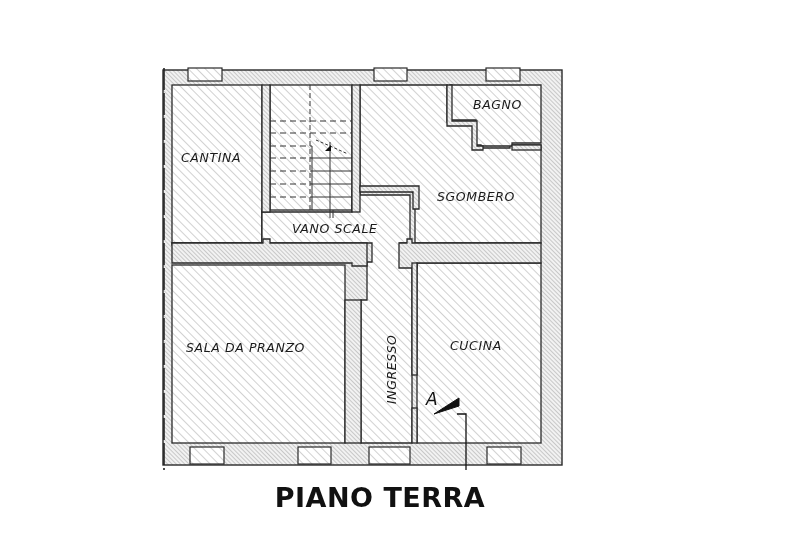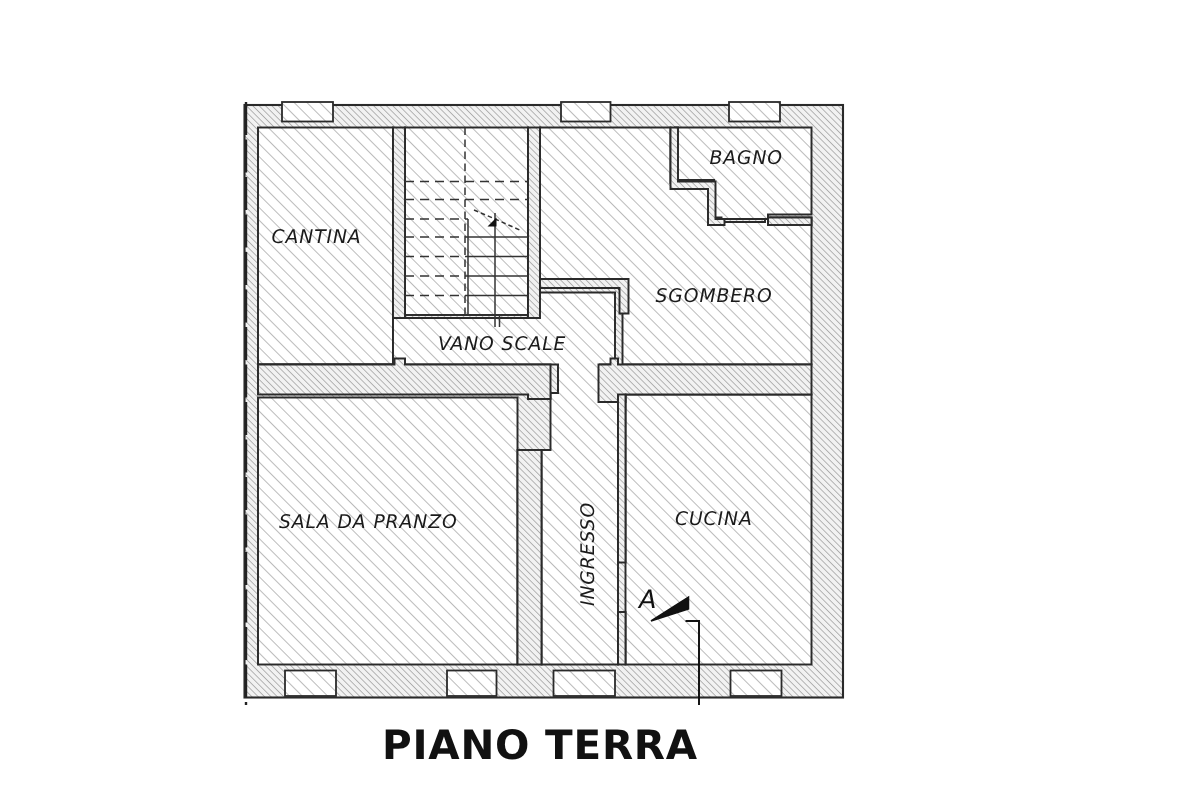--- a/index.html
+++ b/index.html
@@ -2,21 +2,21 @@
 <html><head>
 <meta charset="utf-8">
 <style>
   html, body { margin: 0; padding: 0; background: #ffffff; }
   body { width: 800px; height: 536px; position: relative; overflow: hidden; font-family: "DejaVu Sans", sans-serif; }
   #plan { position: absolute; left: 0; top: 0; }
   .room-label { font-family: "DejaVu Sans", sans-serif; font-size: 12.5px; font-style: italic; fill: #1a1a1a; letter-spacing: 0.6px; }
   .section-letter { font-family: "DejaVu Sans", sans-serif; font-size: 17px; font-style: italic; fill: #111; }
   .title {
     position: absolute; left: 0; width: 720px; top: 482px; text-align: center;
-    font-family: "DejaVu Sans", sans-serif; font-weight: bold; font-size: 27px; color: #111; letter-spacing: 0.5px;
+    font-family: "DejaVu Sans", sans-serif; font-weight: bold; font-size: 27px; color: #111; letter-spacing: 0.5px; padding-left: 20px;
   }
 </style>
 </head>
 <body>
 
 <svg id="plan" width="800" height="536" viewBox="0 0 800 536" xmlns="http://www.w3.org/2000/svg">
   <defs>
     <pattern id="hatchRoom" patternUnits="userSpaceOnUse" width="6" height="6" patternTransform="rotate(-45)">
       <rect width="6" height="6" fill="#ffffff"></rect>
       <line x1="0" y1="0" x2="0" y2="6" stroke="#9a9a9a" stroke-width="0.9"></line>

